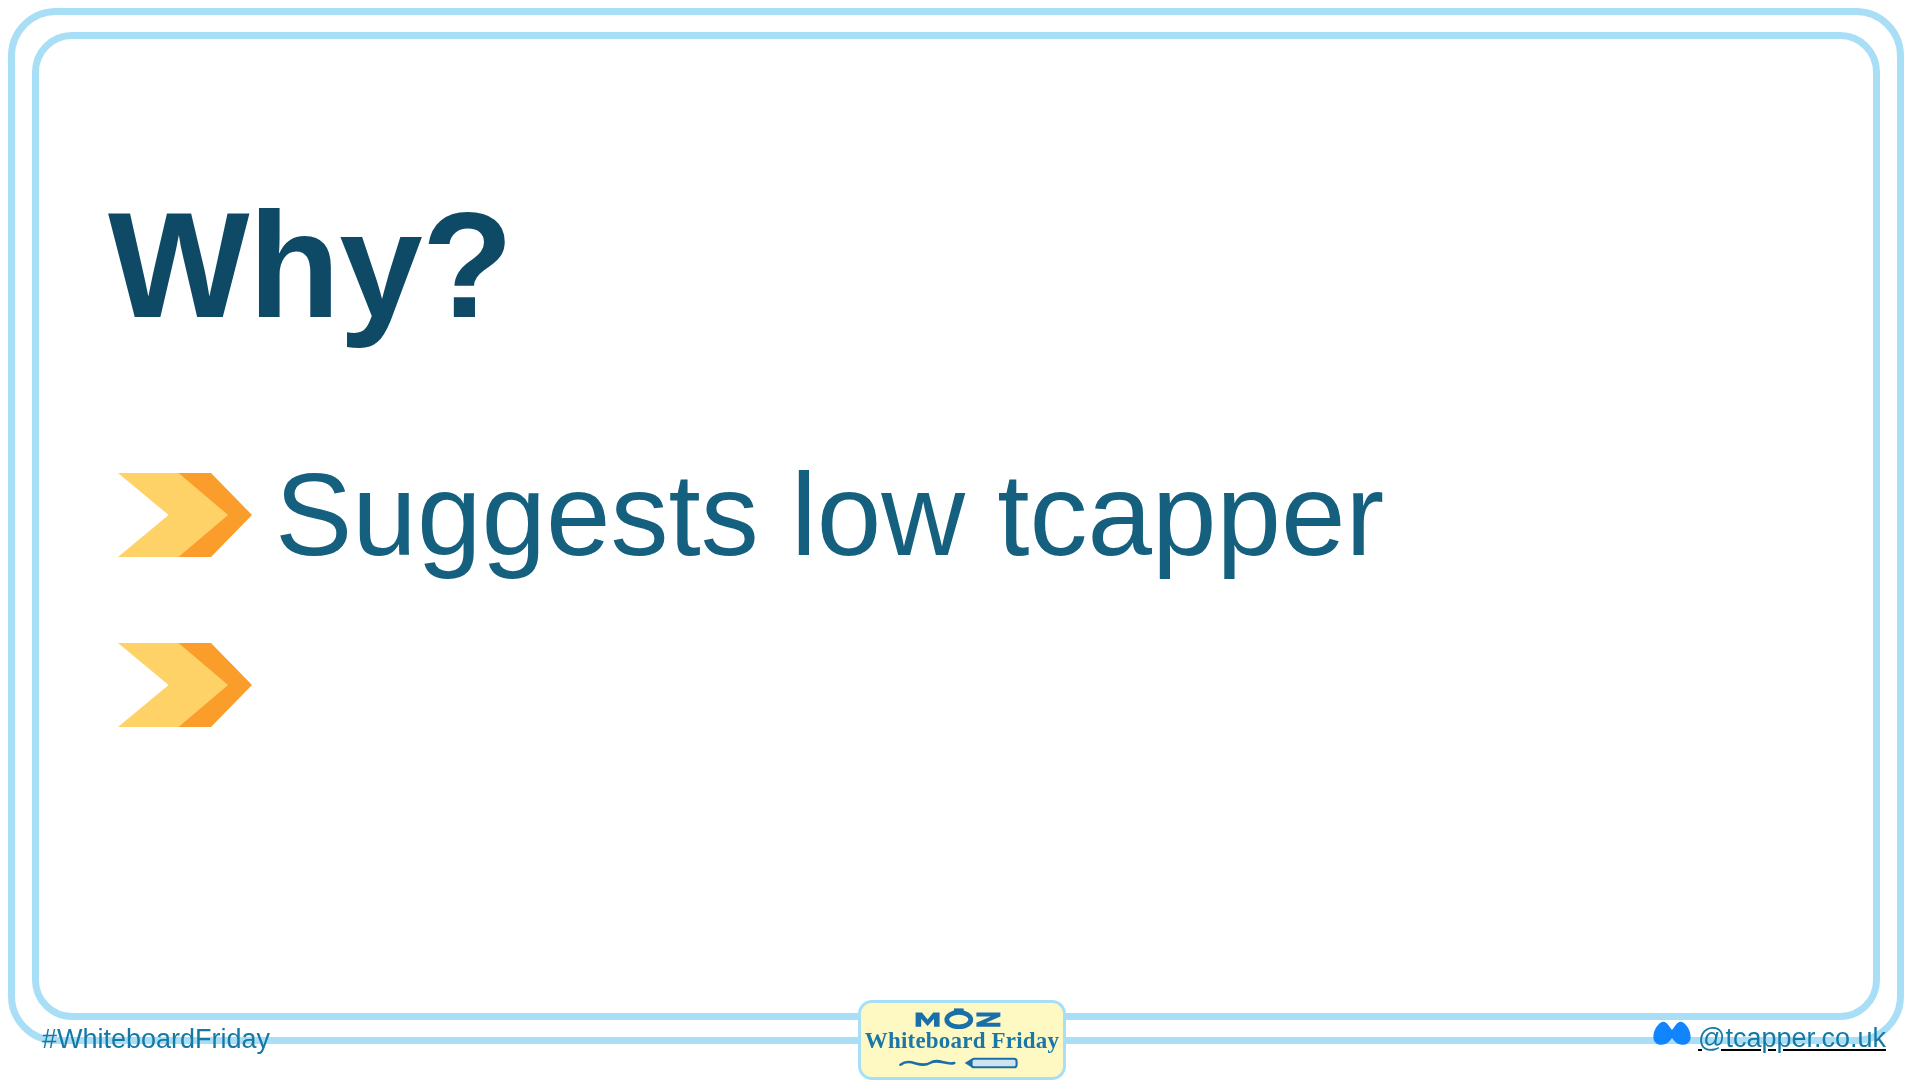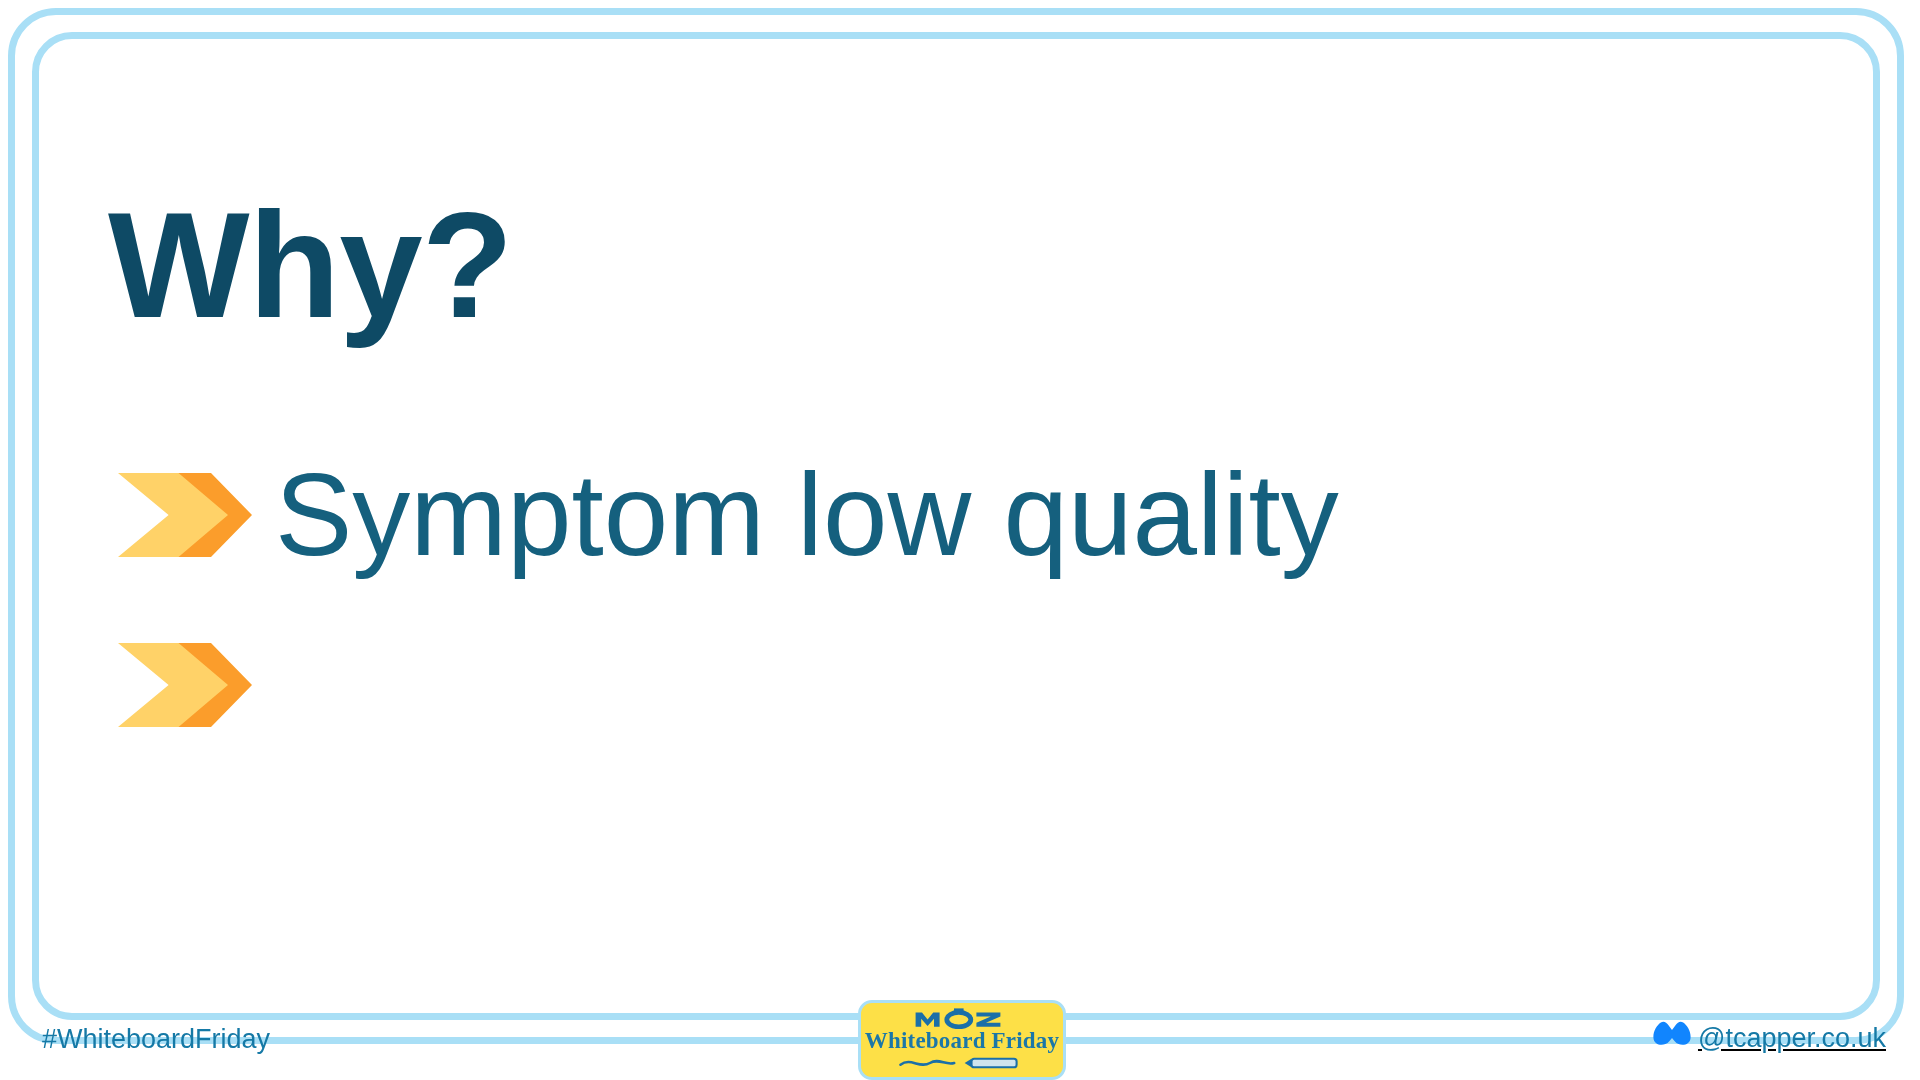--- a/index.html
+++ b/index.html
@@ -139,21 +139,21 @@
     white-space: nowrap;
   }
 
   
   .moz-badge {
     position: absolute;
     left: 858px;
     top: 1000px;
     width: 208px;
     height: 80px;
-    background: #fde047;
+    background: #fef9c3;
     border: 3px solid #A9DFF6;
     border-radius: 14px;
     box-sizing: border-box;
     text-align: center;
     overflow: hidden;
   }
   .moz-wordmark {
     margin-top: 3px;
     height: 24px;
     display: flex;
@@ -189,21 +189,21 @@
 
   <div class="page-title">Why?</div>
 
   <div class="bullet-list">
 
     <div class="bullet-row">
       <span class="chevron-icon">
         <span class="chev chev-back"></span>
         <span class="chev chev-front"></span>
       </span>
-      <span class="bullet-text">Symptom low quality</span>
+      <span class="bullet-text">Suggests low tcapper</span>
     </div>
 
     <div class="bullet-row">
       <span class="chevron-icon">
         <span class="chev chev-back"></span>
         <span class="chev chev-front"></span>
       </span>
     </div>
 
   </div>

